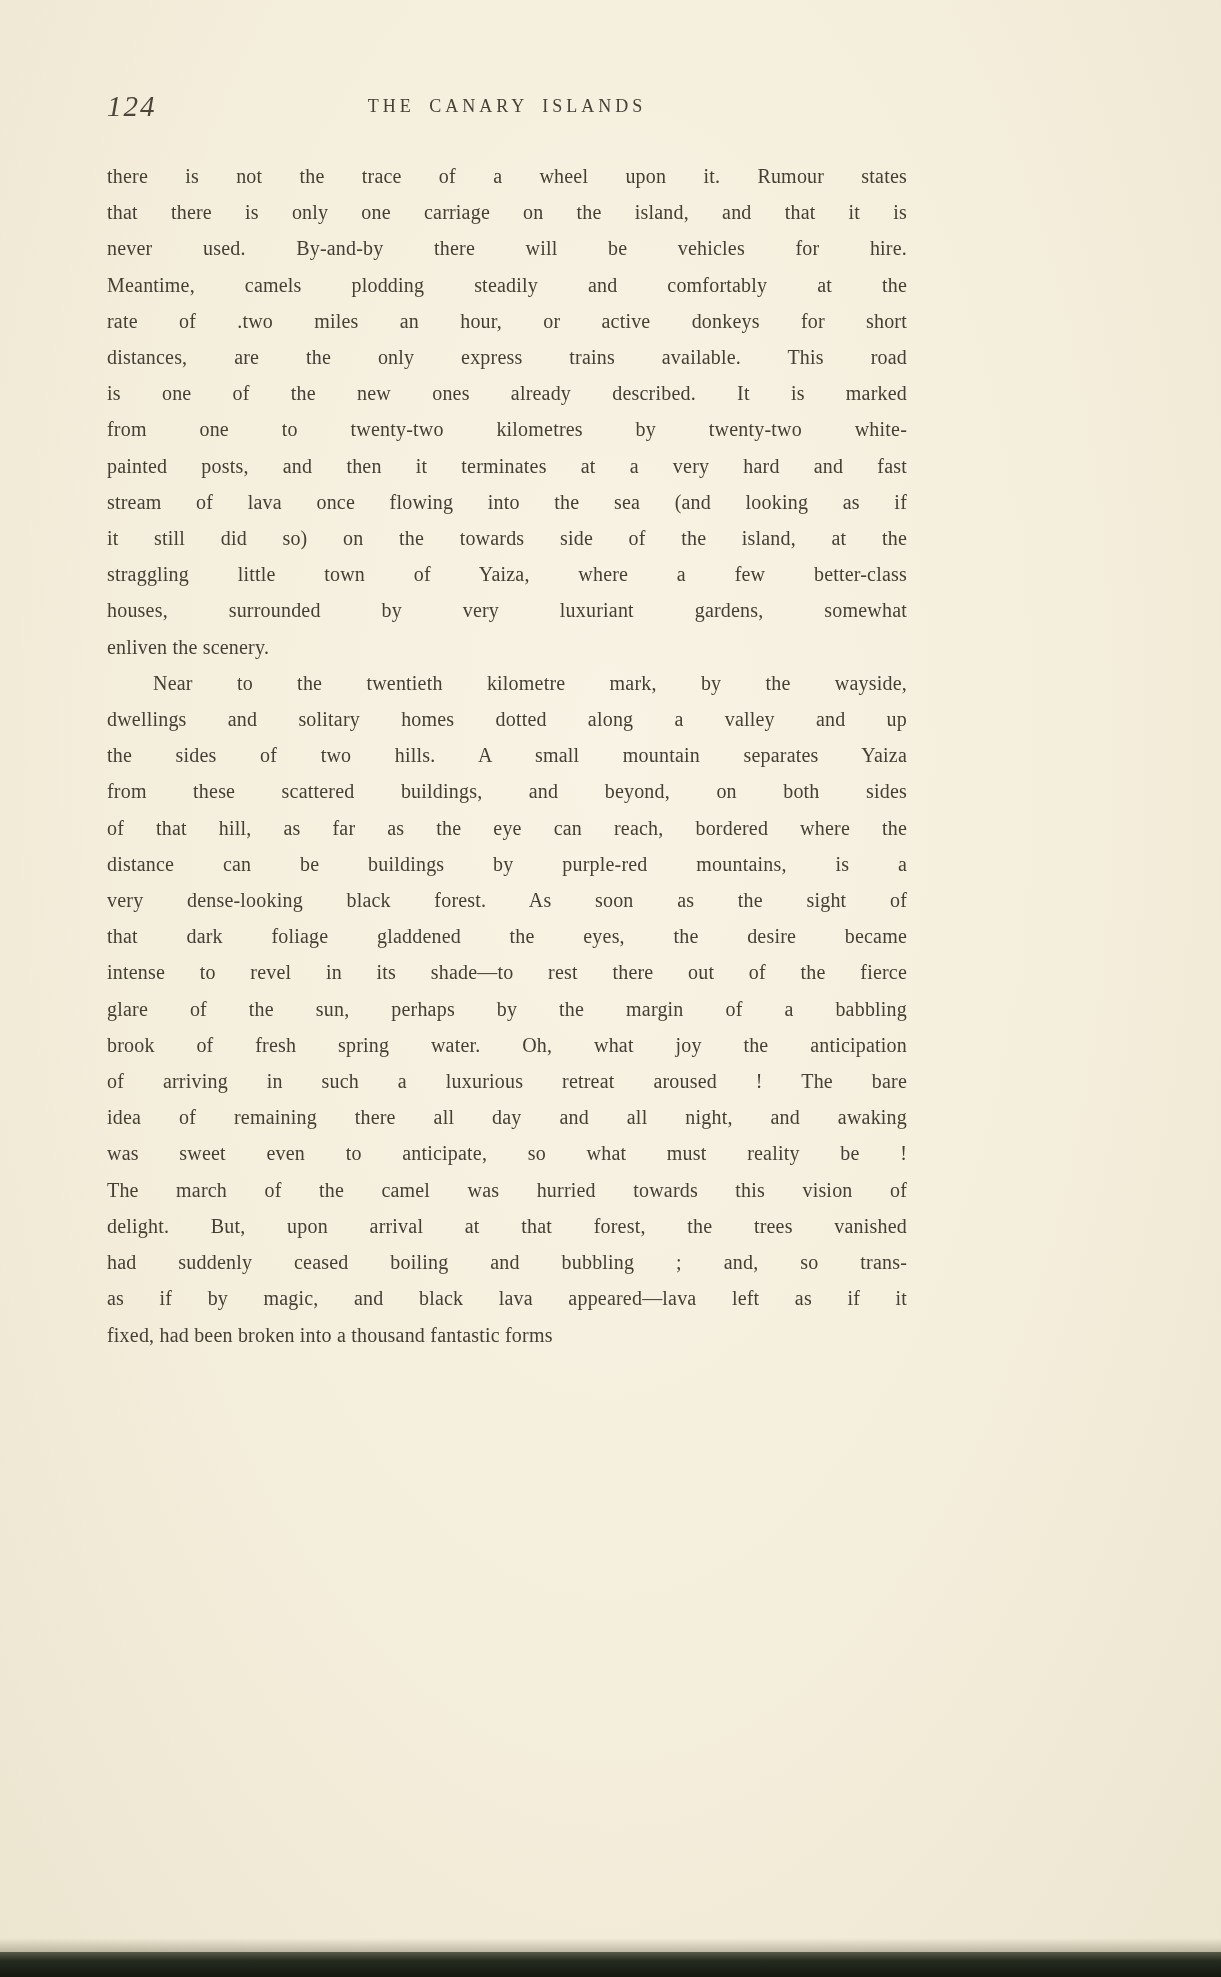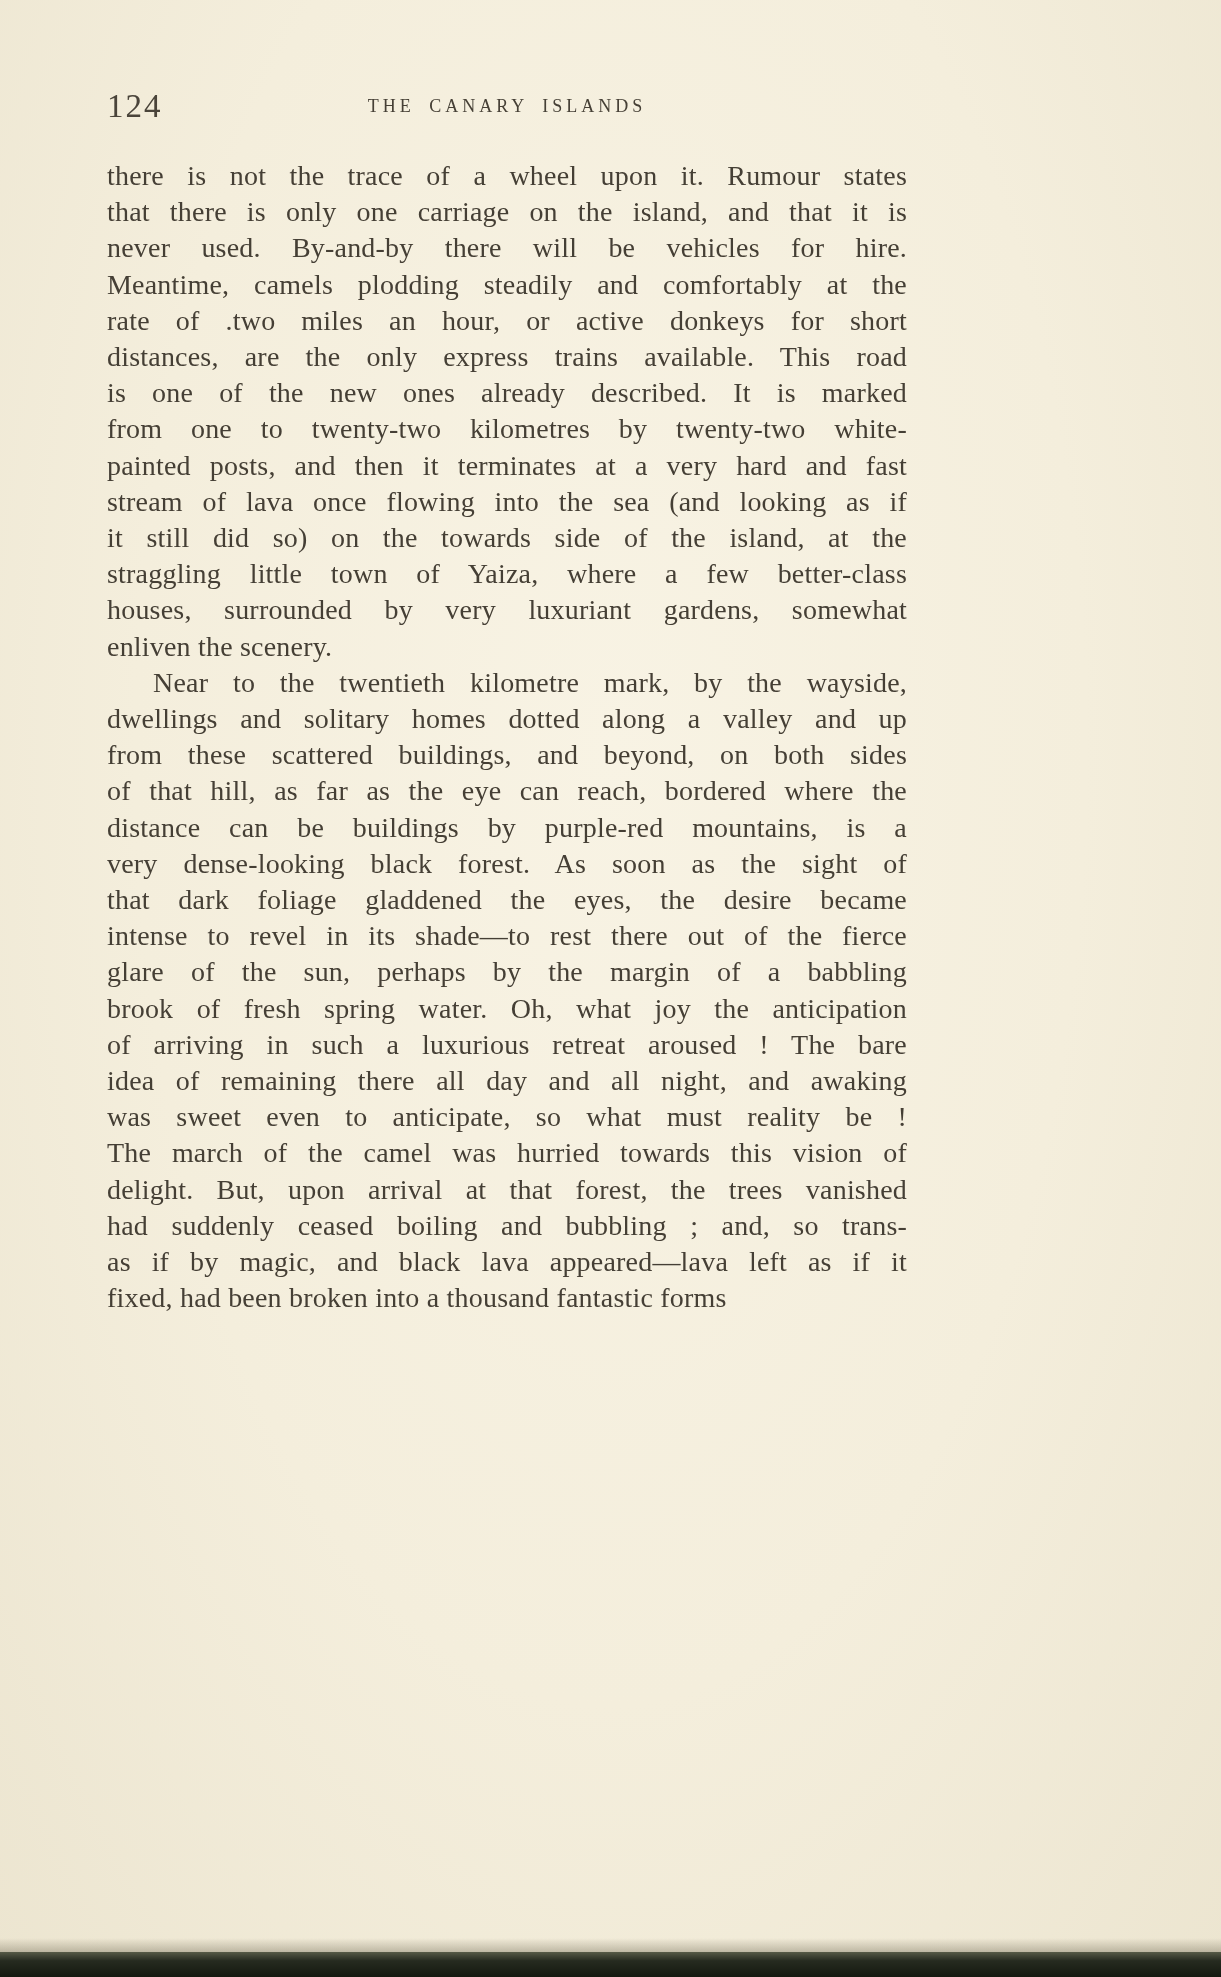--- a/index.html
+++ b/index.html
@@ -25,38 +25,39 @@
     top: 88px;
     left: 107px;
     width: 800px;
     height: 36px;
     line-height: 36px;
   }
   .pagenum {
     position: absolute;
     left: 0;
     top: 0;
-    font-size: 33px;
+    font-size: 29px;
     letter-spacing: 2px;
     color: #4a443a;
+    font-style: italic;
   }
   .title {
     display: block;
     text-align: center;
     font-size: 18px;
     letter-spacing: 4px;
     word-spacing: 6px;
     color: #464036;
   }
   .body-text {
     position: absolute;
     top: 158px;
     left: 107px;
     width: 800px;
-    font-size: 28px;
+    font-size: 20px;
     line-height: 36.2px;
     letter-spacing: 0.2px;
     color: #453f35;
   }
   .line {
     text-align: justify;
     text-align-last: justify;
     white-space: normal;
   }
   .line.last {
@@ -100,20 +101,21 @@
       <div class="line">is one of the new ones already described. It is marked</div>
       <div class="line">from one to twenty-two kilometres by twenty-two white-</div>
       <div class="line">painted posts, and then it terminates at a very hard and fast</div>
       <div class="line">stream of lava once flowing into the sea (and looking as if</div>
       <div class="line">it still did so) on the towards side of the island, at the</div>
       <div class="line">straggling little town of Yaiza, where a few better-class</div>
       <div class="line">houses, surrounded by very luxuriant gardens, somewhat</div>
       <div class="line last">enliven the scenery.</div>
       <div class="line indent">Near to the twentieth kilometre mark, by the wayside,</div>
       <div class="line">dwellings and solitary homes dotted along a valley and up</div>
+      <div class="line">the sides of two hills. A small mountain separates Yaiza</div>
       <div class="line">from these scattered buildings, and beyond, on both sides</div>
       <div class="line">of that hill, as far as the eye can reach, bordered where the</div>
       <div class="line">distance can be buildings by purple-red mountains, is a</div>
       <div class="line">very dense-looking black forest. As soon as the sight of</div>
       <div class="line">that dark foliage gladdened the eyes, the desire became</div>
       <div class="line">intense to revel in its shade—to rest there out of the fierce</div>
       <div class="line">glare of the sun, perhaps by the margin of a babbling</div>
       <div class="line">brook of fresh spring water. Oh, what joy the anticipation</div>
       <div class="line">of arriving in such a luxurious retreat aroused ! The bare</div>
       <div class="line">idea of remaining there all day and all night, and awaking</div>

